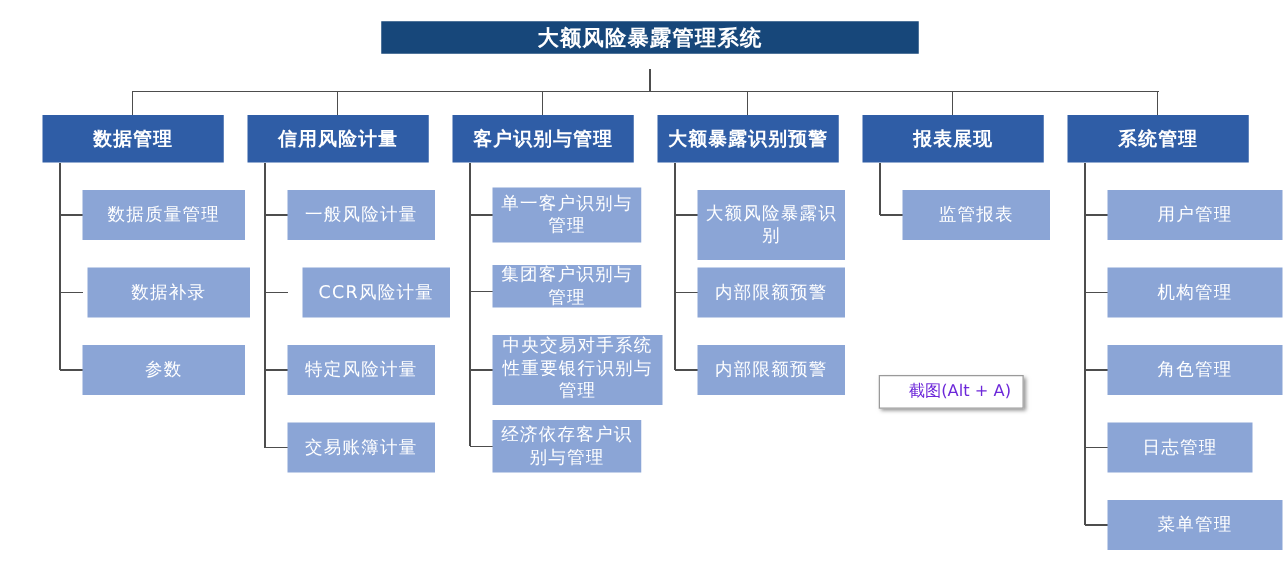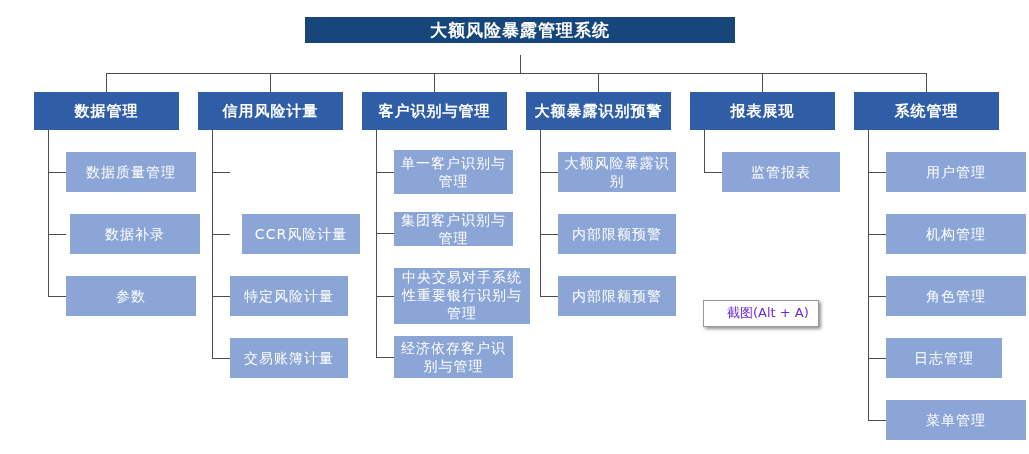--- a/index.html
+++ b/index.html
@@ -127,30 +127,31 @@
   <div class="node l2" style="left:198px;">信用风险计量</div>
   <div class="node l2" style="left:362px;">客户识别与管理</div>
   <div class="node l2" style="left:526px;">大额暴露识别预警</div>
   <div class="node l2" style="left:690px;">报表展现</div>
   <div class="node l2" style="left:854px;">系统管理</div>
 
   <div class="node l3" style="left:66px;top:152px;width:130px;height:40px;">数据质量管理</div>
   <div class="node l3" style="left:70px;top:214px;width:130px;height:40px;">数据补录</div>
   <div class="node l3" style="left:66px;top:276px;width:130px;height:40px;">参数</div>
 
+  <div class="node l3" style="left:230px;top:152px;width:118px;height:40px;">一般风险计量</div>
   <div class="node l3" style="left:230px;top:214px;width:118px;height:40px;margin-left:12px;">CCR风险计量</div>
   <div class="node l3" style="left:230px;top:276px;width:118px;height:40px;">特定风险计量</div>
   <div class="node l3" style="left:230px;top:338px;width:118px;height:40px;">交易账簿计量</div>
 
   <div class="node l3" style="left:394px;top:150px;width:119px;height:44px;">单一客户识别与管理</div>
   <div class="node l3" style="left:394px;top:212px;width:119px;height:34px;">集团客户识别与管理</div>
   <div class="node l3" style="left:394px;top:268px;width:136px;height:56px;font-family:Liberation Mono, monospace;">中央交易对手系统性重要银行识别与管理</div>
   <div class="node l3" style="left:394px;top:336px;width:119px;height:42px;">经济依存客户识别与管理</div>
 
-  <div class="node l3" style="left:558px;top:152px;width:118px;height:40px;padding:14px 2px;">大额风险暴露识别</div>
+  <div class="node l3" style="left:558px;top:152px;width:118px;height:56px;padding:14px 2px;">大额风险暴露识别</div>
   <div class="node l3" style="left:558px;top:214px;width:118px;height:40px;">内部限额预警</div>
   <div class="node l3" style="left:558px;top:276px;width:118px;height:40px;">内部限额预警</div>
 
   <div class="node l3" style="left:722px;top:152px;width:118px;height:40px;">监管报表</div>
 
   <div class="node l3" style="left:886px;top:152px;width:140px;height:40px;">用户管理</div>
   <div class="node l3" style="left:886px;top:214px;width:140px;height:40px;">机构管理</div>
   <div class="node l3" style="left:886px;top:276px;width:140px;height:40px;">角色管理</div>
   <div class="node l3" style="left:886px;top:338px;width:116px;height:40px;">日志管理</div>
   <div class="node l3" style="left:886px;top:400px;width:140px;height:40px;">菜单管理</div>

